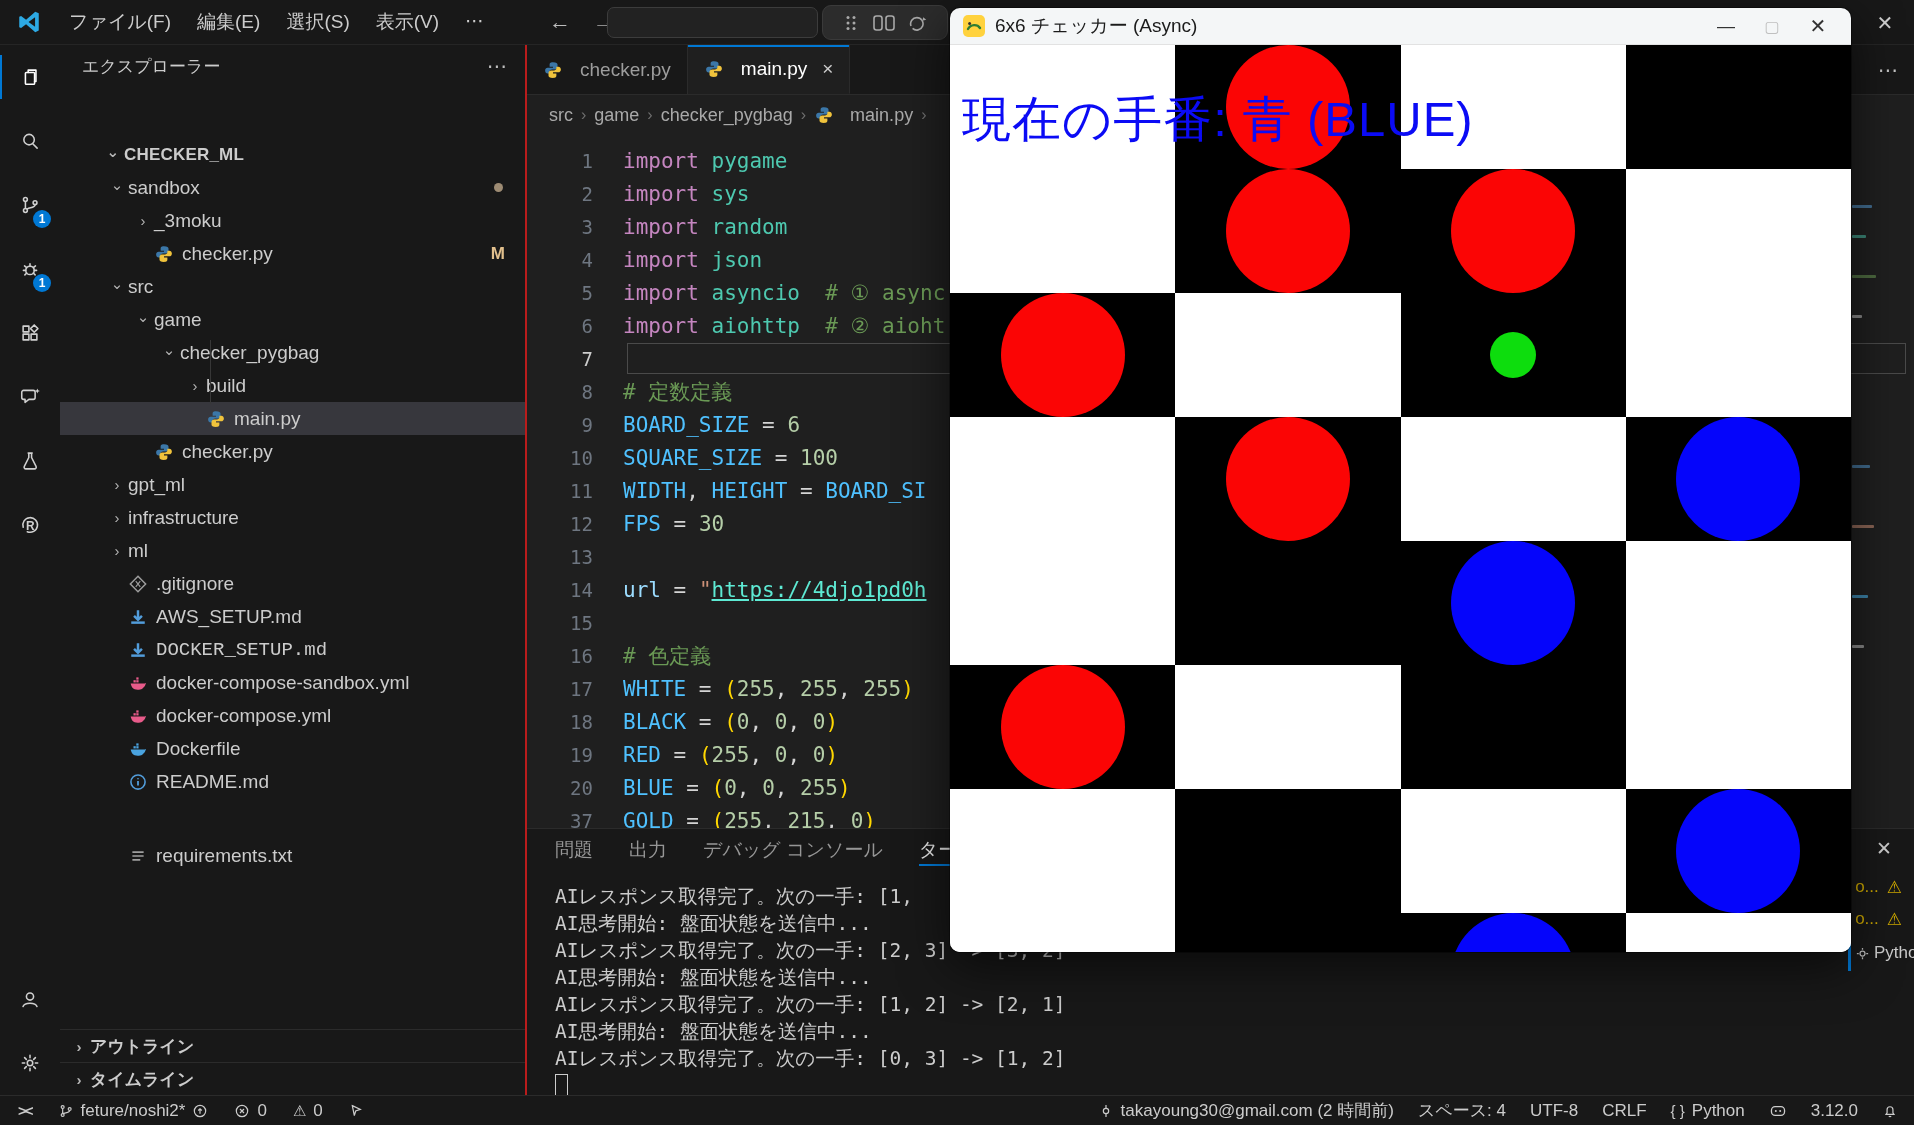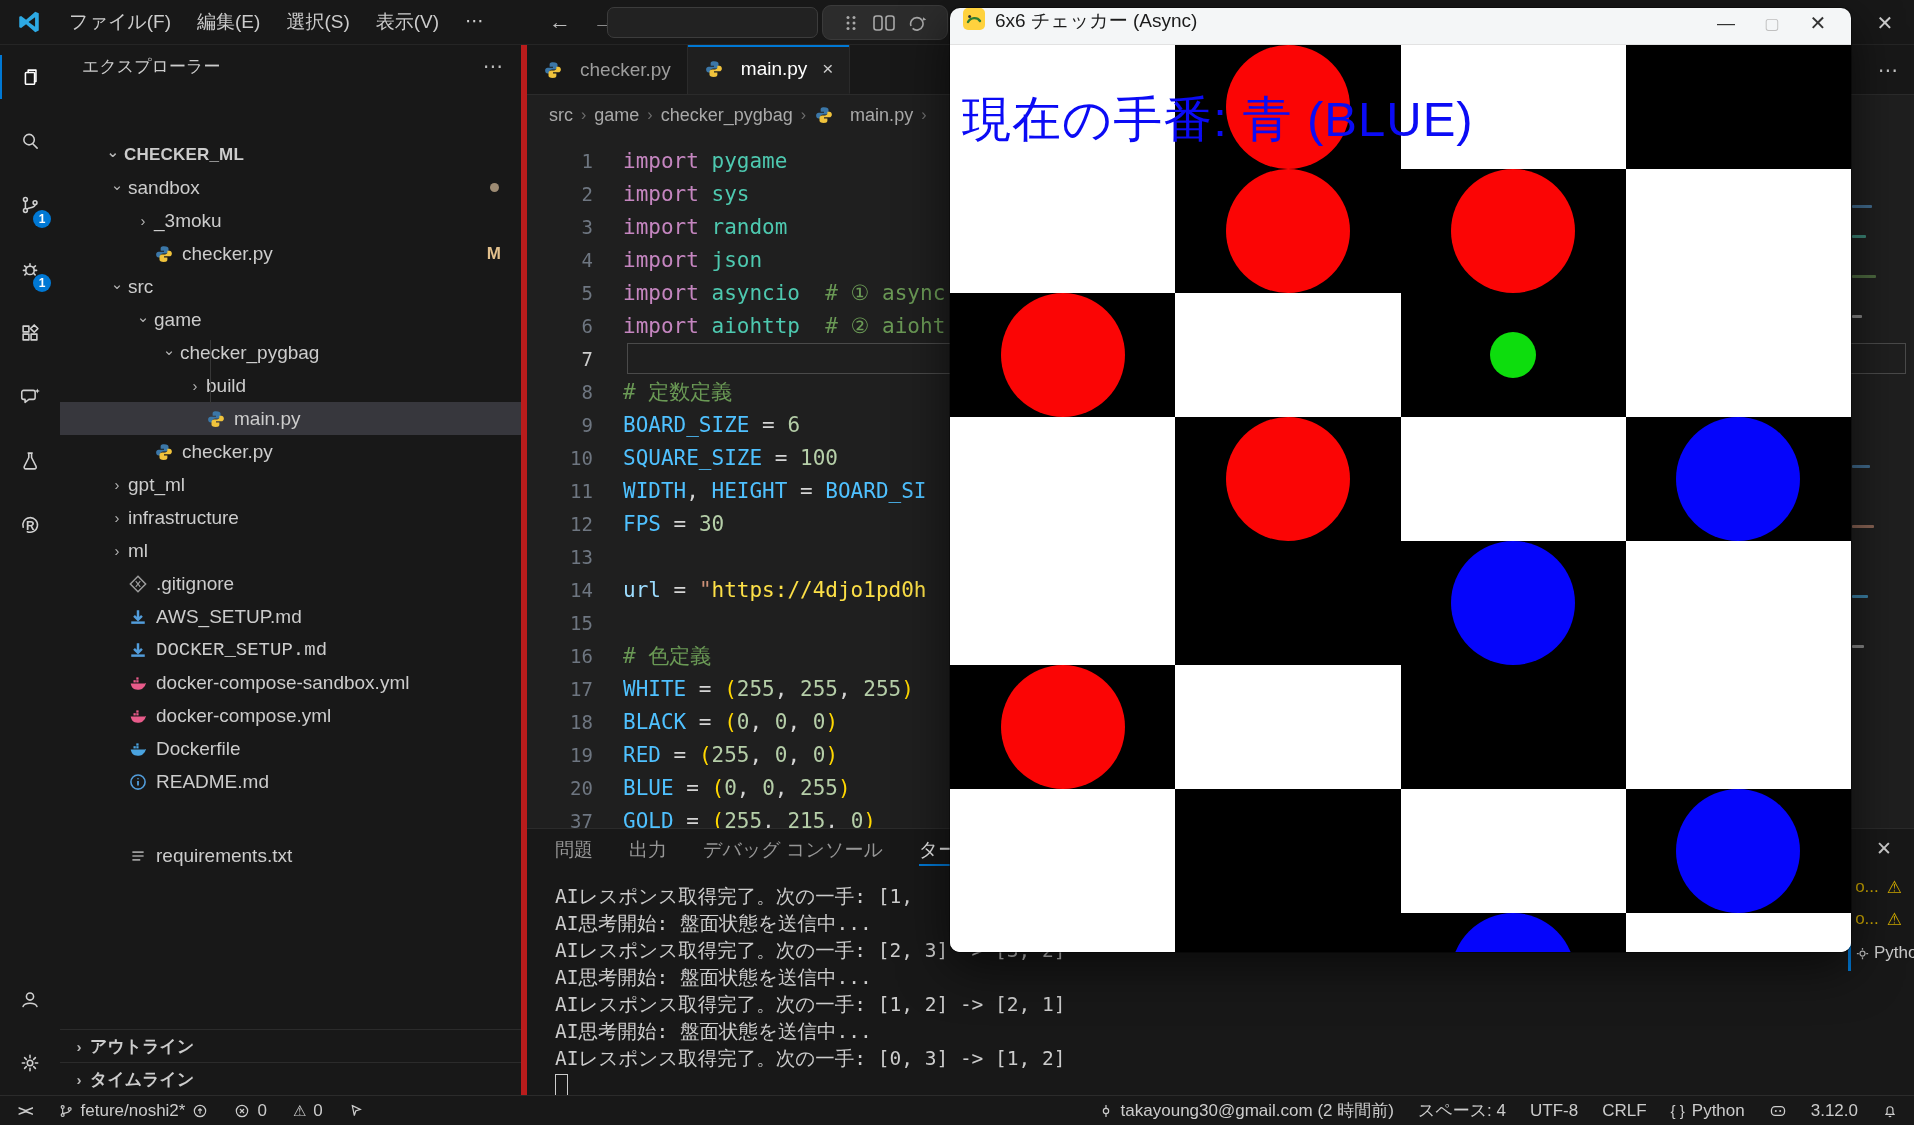--- a/index.html
+++ b/index.html
@@ -28,21 +28,21 @@
             justify-content:center; color:#868686;}
   .ab-item.active{ color:#ffffff; }
   .ab-item.active::before{ content:""; position:absolute; left:0; top:10px; bottom:10px; width:2px; background:#0078d4;}
   .ab-badge{ position:absolute; right:9px; bottom:9px; min-width:18px; height:18px; border-radius:9px;
              background:#0078d4; color:#fff; font-size:12px; display:flex; align-items:center;
              justify-content:center; padding:0 4px; font-weight:bold;}
   .ab-bottom{ margin-top:auto; }
 
   
   .sidebar{ position:absolute; left:60px; top:45px; width:467px; bottom:30px; background:#181818;
-            border-right:6px solid #b91c1c; overflow:hidden;text-align:right;}
+            border-right:2px solid #b91c1c; overflow:hidden;text-align:right;}
   .sb-header{ height:42px; display:flex; align-items:center; padding:0 18px 0 22px; }
   .sb-title{ font-size:17px; color:#cccccc; }
   .sb-actions{ margin-left:auto; color:#bdbdbd; font-size:20px; }
   .tree{ position:absolute; left:0; top:93px; right:0; }
   .tree-row{ height:33px; display:flex; align-items:center; font-size:19px; color:#cccccc; position:relative;}
   .tree-row.selected{ background:#37373d; }
   .tree-root{ font-weight:bold; font-size:17px; letter-spacing:.2px;}
   .chev{ width:22px; color:#b5b5b5; font-size:15px; display:inline-flex; justify-content:center; flex:none;}
   .ficon{ width:20px; height:20px; margin-right:8px; flex:none; display:inline-flex; align-items:center; justify-content:center;}
   .row-badge{ margin-left:auto; margin-right:20px; color:#e2c08d; font-size:17px; font-weight:bold;}
@@ -65,21 +65,21 @@
   .breadcrumb{ height:40px; display:flex; align-items:center; padding-left:22px; font-size:18px; color:#a9a9a9; gap:8px;}
   .bc-sep{ color:#6e6e6e; font-size:16px;}
   .code{ position:relative; height:693px; overflow:hidden; font-family:"DejaVu Sans Mono","Liberation Mono",monospace;
          font-size:21px; padding-top:9px;}
   .code-line{ height:33px; display:flex; align-items:center; white-space:pre; position:relative;}
   .gutter{ width:96px; flex:none; text-align:right; padding-right:30px; color:#6e7681; font-size:19px;}
   .code-line.current .gutter{ color:#cccccc; }
   .cur-box{ position:absolute; left:100px; right:8px; top:1px; bottom:1px; border:1px solid #4a4a4a;}
   .tk-kw{color:#c586c0} .tk-mod{color:#4ec9b0} .tk-cmt{color:#6a9955} .tk-const{color:#4fc1ff}
   .tk-varl{color:#9cdcfe} .tk-num{color:#b5cea8} .tk-str{color:#ce9178}
-  .tk-link{color:#fde047; } .tk-par{color:#ffd700} .tk-tx{color:#d4d4d4}
+  .tk-link{color:#5eead4; text-decoration:underline} .tk-par{color:#ffd700} .tk-tx{color:#d4d4d4}
   .minimap{ position:absolute; right:30px; top:120px; width:30px;}
   .mm-dash{ position:absolute; height:3px; border-radius:1px;}
 
   
   .panel{ position:absolute; left:527px; top:828px; right:0; bottom:30px; background:#181818;
           border-top:1px solid #2b2b2b;}
   .panel-tabs{ height:42px; display:flex; align-items:center; padding-left:28px; gap:36px; position:relative;}
   .panel-tab{ font-size:19px; color:#969696; height:42px; display:flex; align-items:center; position:relative; white-space:nowrap;}
   .panel-tab.active{ color:#e7e7e7;}
   .panel-tab.active::after{ content:""; position:absolute; left:0; right:0; bottom:5px; height:2px; background:#0078d4;}
@@ -99,21 +99,21 @@
   .statusbar{ position:absolute; left:0; right:0; bottom:0; height:30px; background:#181818;
               border-top:1px solid #2b2b2b; display:flex; align-items:center; font-size:17px; color:#cccccc;}
   .sb-left{ display:flex; align-items:center; gap:26px; margin-left:18px;}
   .sb-right{ display:flex; align-items:center; gap:24px; margin-left:auto; margin-right:16px;}
   .sb-item{ display:flex; align-items:center; gap:7px; white-space:nowrap;}
   .remote-glyph{ font-weight:bold; font-size:15px; letter-spacing:-2px;}
 
   
   .pygame{ position:absolute; left:950px; top:8px; width:901px; height:944px; z-index:50;
            border-radius:10px; overflow:hidden; box-shadow:0 14px 50px rgba(0,0,0,.6), 0 0 0 1px rgba(0,0,0,.35);}
-  .pg-titlebar{ height:37px; background:#f4f6f7; display:flex; align-items:flex-start; border-bottom:1px solid #e2e2e2;}
+  .pg-titlebar{ height:37px; background:#f4f6f7; display:flex; align-items:center; border-bottom:1px solid #e2e2e2;}
   .pg-icon{ margin:0 10px 0 13px; width:22px; height:22px;}
   .pg-title{ font-size:19px; color:#1b1b1b;}
   .pg-controls{ margin-left:auto; display:flex; margin-right:10px;}
   .pg-btn{ width:46px; height:30px; display:flex; align-items:center; justify-content:center; color:#333;}
   .pg-max{ color:#c0c0c0; }
   .pg-min{ font-size:18px;}
   .pg-x{ font-size:20px;}
   .board{ position:relative; width:901px; height:907px; display:grid;
           grid-template-columns:repeat(4,1fr); grid-template-rows:repeat(6,1fr); background:#fff;}
   .cell{ display:flex; align-items:center; justify-content:center;}

